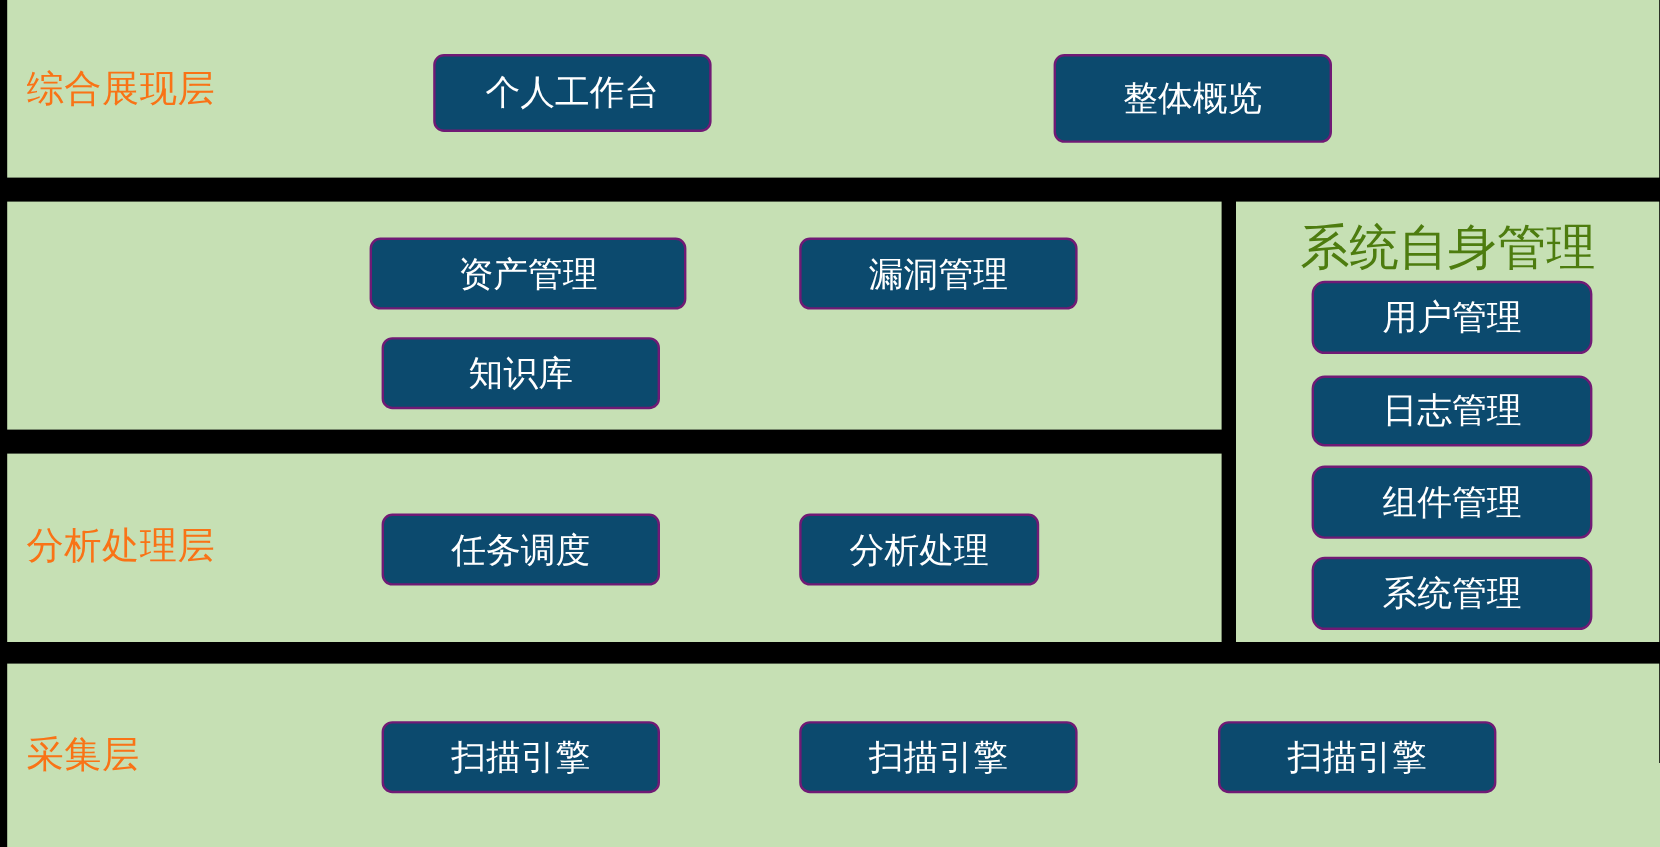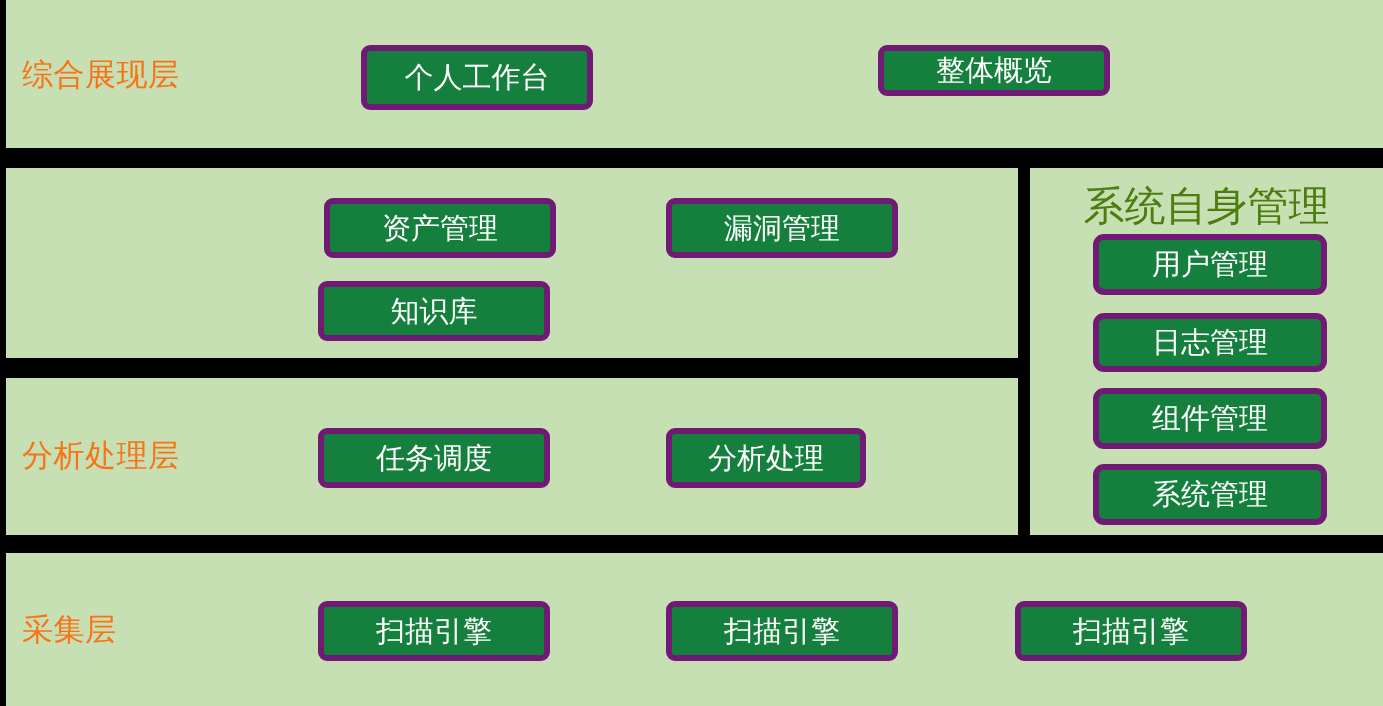--- a/index.html
+++ b/index.html
@@ -32,22 +32,22 @@
   .panel-title {
     position: absolute;
     color: #4d7c0f;
     font-size: 41px;
     line-height: 1;
     white-space: nowrap;
     text-align: center;
   }
   .node {
     position: absolute;
-    background: #15803d;
-    border: 6px solid #701a75;
+    background: #0c4a6e;
+    border: 2px solid #701a75;
     border-radius: 9px;
     color: #ffffff;
     font-size: 29px;
     line-height: 1;
     display: flex;
     align-items: center;
     justify-content: center;
     box-sizing: border-box;
     white-space: nowrap;
     text-align: left;
@@ -58,24 +58,24 @@
   }
 </style>
 </head>
 <body>
 
 <div id="canvas">
 
   <div class="band" style="left:6px; top:0px; width:1377px; height:148px;"></div>
   <div class="layer-label" style="left:22px; top:59px;">综合展现层</div>
   <div class="node" style="left:361px; top:45px; width:232px; height:65px;">个人工作台</div>
-  <div class="node" style="left:878px; top:45px; width:232px; height:51px;">整体概览</div>
+  <div class="node" style="left:878px; top:45px; width:232px; height:74px;">整体概览</div>
 
   <div class="band" style="left:6px; top:168px; width:1012px; height:190px;"></div>
-  <div class="node" style="left:324px; top:198px; width:232px; height:60px;">资产管理</div>
+  <div class="node" style="left:308px; top:198px; width:264px; height:60px;">资产管理</div>
   <div class="node" style="left:666px; top:198px; width:232px; height:60px;">漏洞管理</div>
   <div class="node" style="left:318px; top:281px; width:232px; height:60px;">知识库</div>
 
   <div class="band" style="left:6px; top:378px; width:1012px; height:157px;"></div>
   <div class="layer-label" style="left:22px; top:440px;">分析处理层</div>
   <div class="node" style="left:318px; top:428px; width:232px; height:60px;">任务调度</div>
   <div class="node" style="left:666px; top:428px; width:200px; height:60px;">分析处理</div>
 
   <div class="band" style="left:1030px; top:168px; width:353px; height:367px;"></div>
   <div class="panel-title" style="left:1030px; top:186px; width:353px;">系统自身管理</div>

